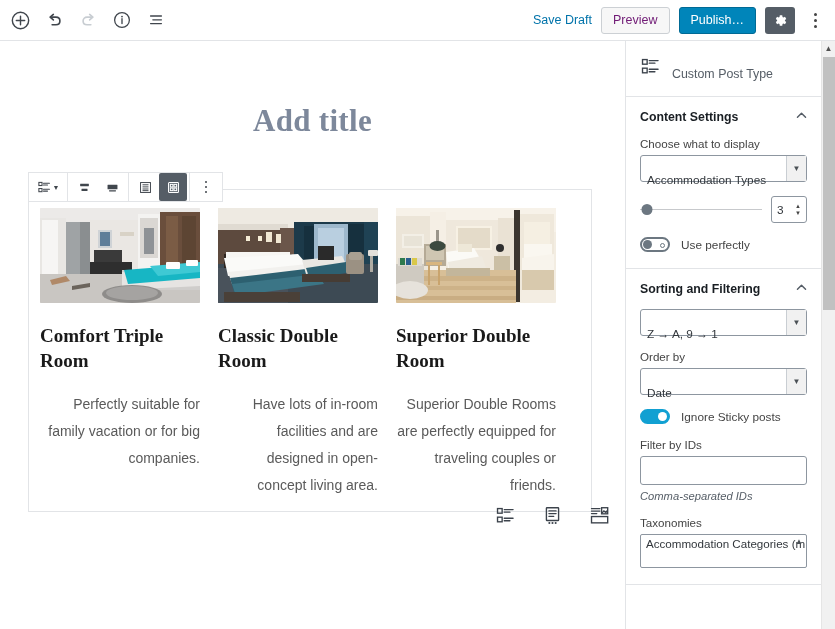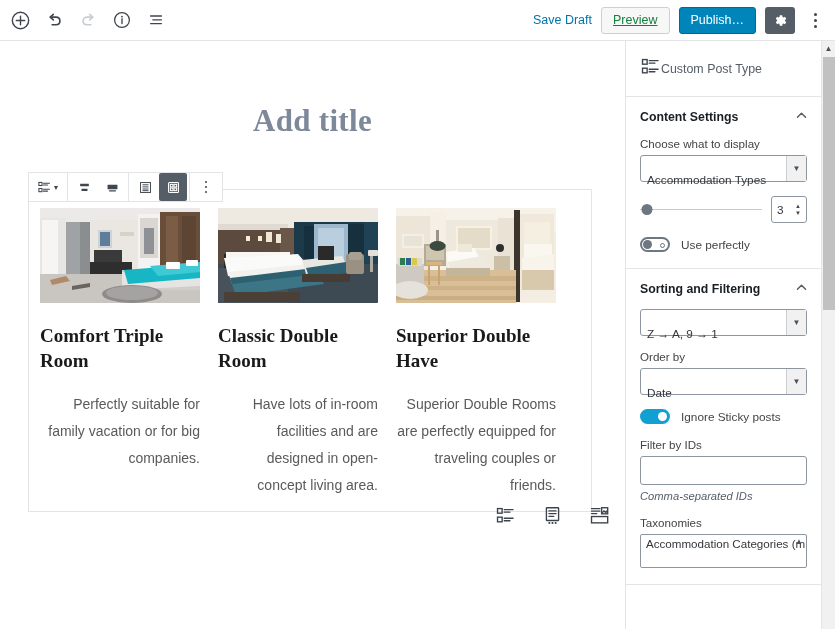--- a/index.html
+++ b/index.html
@@ -30,21 +30,21 @@
   .iconbtn.disabled { color: #c8cdd2; cursor: default; }
   .save-draft {
     color: #0073aa; font-size: 12.5px; text-decoration: none;
     cursor: pointer; white-space: nowrap; margin-left: 44px;
   }
   .btn {
     font-family: "Liberation Sans", sans-serif;
     font-size: 12.5px; border-radius: 3px; cursor: pointer;
     height: 27px; padding: 0 11px; line-height: 25px; white-space: nowrap;
   }
-  .btn-preview { background: #f7f7f7; border: 1px solid #ccd0d4; color: #15803d; text-decoration: underline; }
+  .btn-preview { background: #f7f7f7; border: 1px solid #ccd0d4; color: #701a75; }
   .btn-publish { background: #0085ba; border: 1px solid #006a95; color: #fff; }
   .gear {
     width: 30px; height: 27px; background: #555d66; border: none; border-radius: 3px;
     display: flex; align-items: center; justify-content: center; cursor: pointer; color: #fff;
   }
   .kebab {
     width: 22px; height: 30px; display: flex; flex-direction: column;
     align-items: center; justify-content: center; gap: 3px; cursor: pointer;
   }
   .kebab i { width: 3px; height: 3px; border-radius: 50%; background: #444; display: block; }
@@ -124,21 +124,21 @@
   .sb-tab {
     padding: 0 13px; display: flex; align-items: center;
     font-size: 12.3px; color: #555d66; cursor: pointer;
     border-bottom: 3px solid transparent; margin-bottom: -1px; font-weight: normal;
   }
   .sb-tab.active { color: #191e23; font-weight: bold; border-bottom-color: #0085ba; background: #fff; }
   .sb-close { margin-left: auto; width: 36px; display: flex; align-items: center; justify-content: center; cursor: pointer; color: #555d66; font-size: 14px; }
 
   .sb-scroll { flex: 1; overflow: hidden; }
   .sb-blockinfo {
-    display: flex; align-items: center; 
+    display: flex; align-items: flex-end; gap: 11px;
     padding: 15px 14px; border-bottom: 1px solid #e2e4e7;
   }
   .sb-blockinfo .bi-label { font-size: 12.4px; color: #555d66; }
 
   .panel { border-bottom: 1px solid #e2e4e7; }
   .panel-head {
     display: flex; align-items: center; padding: 13px 14px;
     font-size: 12.3px; font-weight: bold; color: #191e23; cursor: pointer;
   }
   .panel-head .chev { margin-left: auto; color: #555d66; }
@@ -454,21 +454,21 @@
                 <rect x="32" y="57" width="2" height="20" fill="#c9a46d"></rect>
                 <rect x="42" y="57" width="2" height="20" fill="#c9a46d"></rect>
                 <rect x="40" y="22" width="3" height="14" fill="#9a958b"></rect>
                 <ellipse cx="41.5" cy="38" rx="8" ry="5" fill="#3c4a40"></ellipse>
                 <rect x="6" y="26" width="22" height="14" fill="#f3efe6"></rect>
                 <rect x="8" y="28" width="18" height="10" fill="#e8e3d7"></rect>
                 <circle cx="104" cy="40" r="4" fill="#2f2f2f"></circle>
                 <rect x="98" y="48" width="16" height="14" fill="#cbbfa5"></rect>
               </svg>
             </div>
-            <div class="card-title">Superior Double Have</div>
+            <div class="card-title">Superior Double Room</div>
             <div class="card-text">Superior Double Rooms are perfectly equipped for traveling couples or friends.</div>
           </div>
 
         </div>
       </div>
 
       <div class="appender">
         <div class="ap">
           <svg width="21" height="21" viewBox="0 0 20 20" fill="none" stroke="currentColor" stroke-width="1.3">
               <rect x="2.4" y="3.4" width="4.4" height="4.4"></rect>

